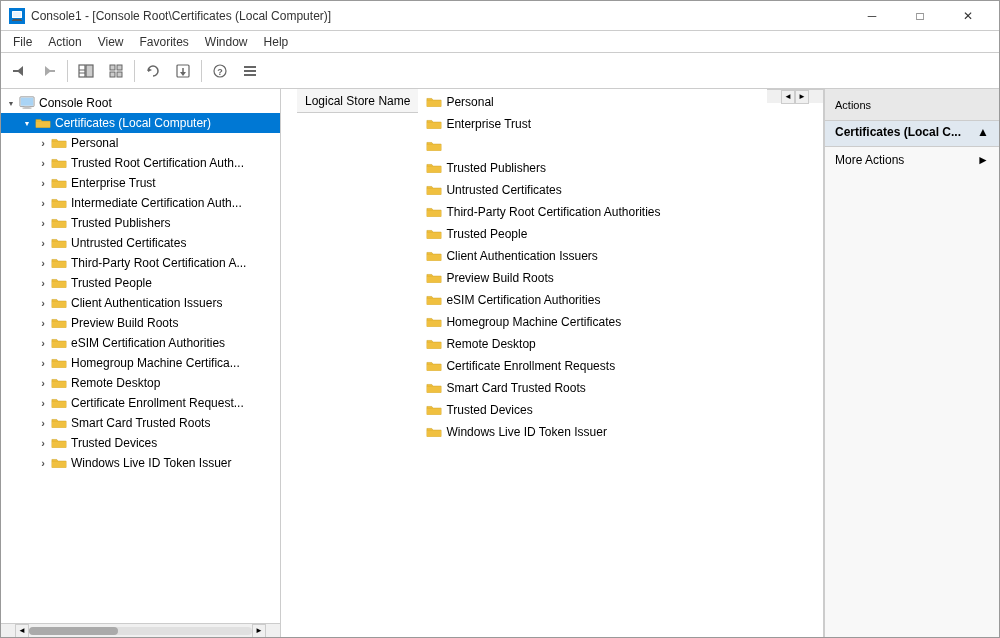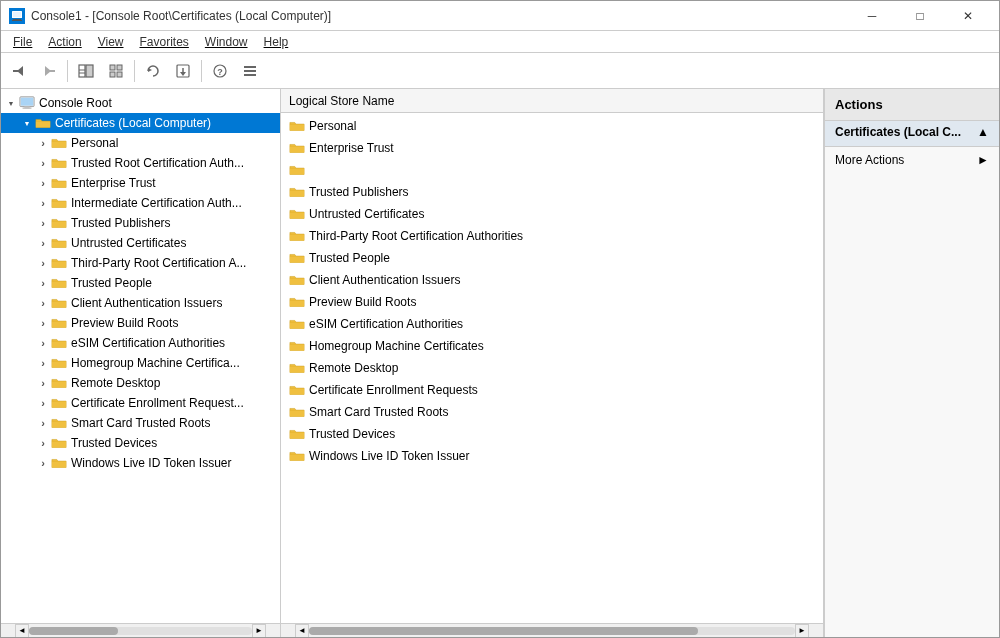--- a/index.html
+++ b/index.html
@@ -68,21 +68,20 @@
 
     
     .menu-bar {
       background: #fff;
       height: 22px;
       display: flex;
       align-items: center;
       padding: 0 4px;
       border-bottom: 1px solid #ccc;
       flex-shrink: 0;
-      text-decoration: underline;
     }
 
     .menu-item {
       padding: 2px 8px;
       cursor: pointer;
       font-size: 12px;
       color: #333;
       height: 22px;
       display: flex;
       align-items: center;
@@ -228,22 +227,23 @@
       cursor: pointer;
       background: #f0f0f0;
       border: 1px solid #ccc;
     }
 
     
     .list-panel {
       flex: 1;
       border-right: 1px solid #ccc;
       display: flex;
-      flex-direction: column;
+      flex-direction: row;
       overflow: hidden;
+      margin-left: 16px;
     }
 
     .list-header {
       background: #f5f5f5;
       border-bottom: 1px solid #ccc;
       padding: 4px 8px;
       font-size: 12px;
       font-weight: normal;
       height: 24px;
       display: flex;
@@ -282,22 +282,22 @@
       background: #f8f8f8;
       border-left: 1px solid #ccc;
       display: flex;
       flex-direction: column;
       flex-shrink: 0;
     }
 
     .actions-header {
       background: #e8e8e8;
       padding: 6px 10px;
-      font-size: 13px;
-      font-weight: bold;
+      font-size: 11px;
+      font-weight: normal;
       border-bottom: 1px solid #ccc;
       height: 32px;
       display: flex;
       align-items: center;
     }
 
     .action-section-title {
       padding: 4px 10px;
       font-size: 12px;
       font-weight: bold;

